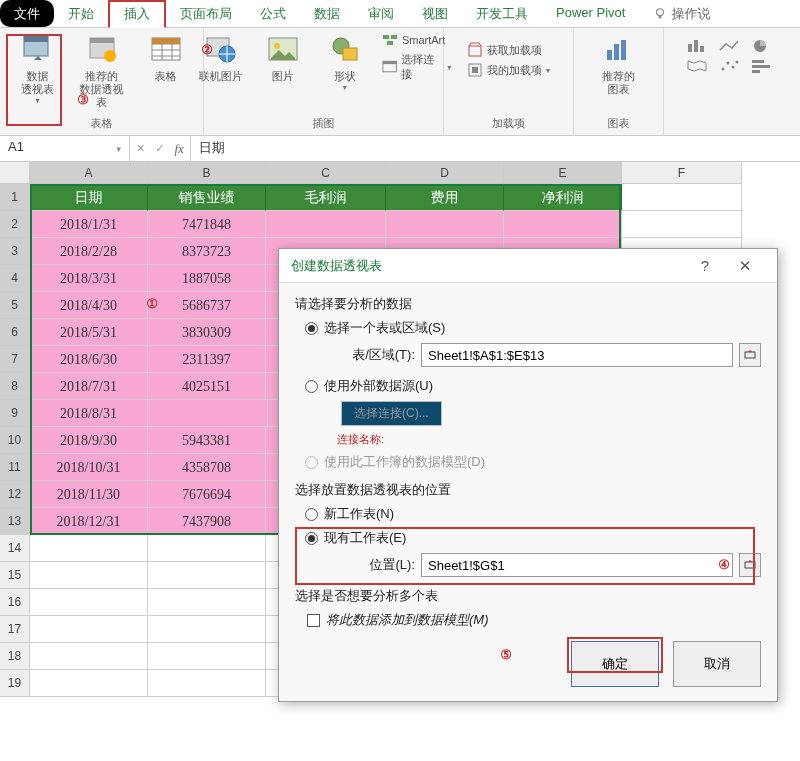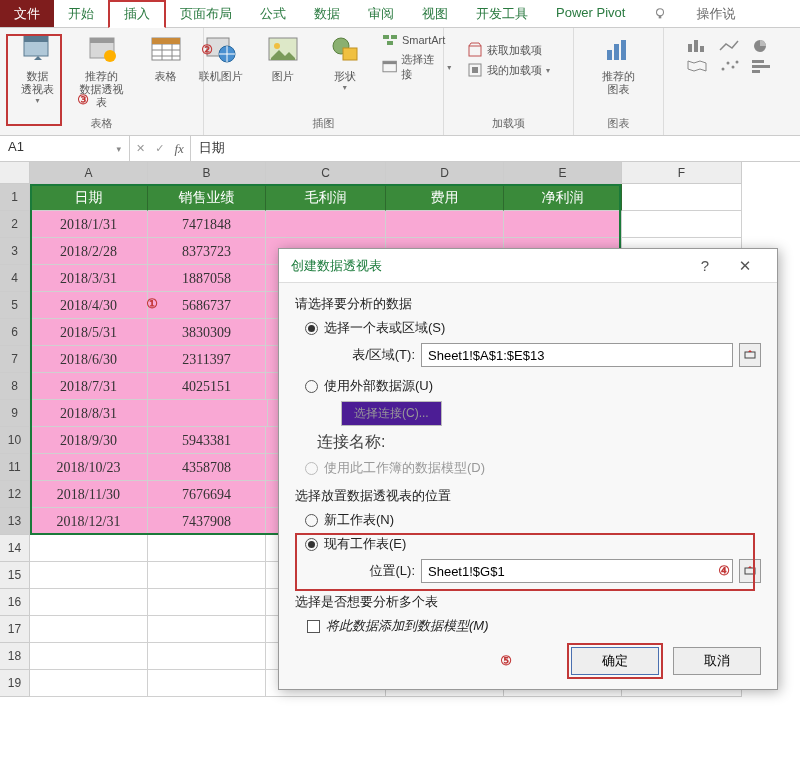--- a/index.html
+++ b/index.html
@@ -1,23 +1,23 @@
 <!DOCTYPE html>
 <html><head>
 <meta charset="utf-8">
 <style>
 * { box-sizing: border-box; margin: 0; padding: 0; font-family: "Microsoft YaHei", "Segoe UI", sans-serif; }
 body { width: 800px; height: 761px; background: #fff; position: relative; overflow: hidden; font-size: 13px; color: #333; }
 
 
 .tabs { display: flex; height: 28px; border-bottom: 1px solid #ccc; background: #fff; }
 .tab { padding: 5px 14px; font-size: 13px; color: #2a7a40; cursor: pointer; }
-.tab.file { background: #7f1d1d; color: #fff; }
+.tab.file { background: #000000; color: #fff; border-radius: 10px; }
 .tab.active { border: 2px solid #c23838; border-bottom: 1px solid #fff; margin-bottom: -1px; padding-top: 3px; }
-.tab.lamp { display: flex; align-items: center; color: #666; gap: 25px; }
+.tab.lamp { display: flex; align-items: center; color: #666; }
 .lamp-icon { width: 14px; height: 14px; margin-right: 4px; }
 
 
 .ribbon { display: flex; height: 108px; border-bottom: 1px solid #ccc; background: #f5f5f5; position: relative; }
 .group { display: flex; flex-direction: column; align-items: center; border-right: 1px solid #dcdcdc; padding: 4px 8px 0; position: relative; }
 .group-items { display: flex; gap: 12px; }
 .big-btn { display: flex; flex-direction: column; align-items: center; width: 52px; cursor: pointer; color: #555; }
 .big-btn .icon-box { width: 36px; height: 36px; margin-bottom: 2px; }
 .big-btn .lbl { font-size: 11px; line-height: 13px; text-align: center; }
 .group-label { font-size: 11px; color: #666; margin-top: auto; padding: 3px 0 4px; }
@@ -61,27 +61,27 @@
 .sec { margin-bottom: 4px; }
 .radio-row { display: flex; align-items: center; gap: 6px; margin: 6px 0 6px 10px; }
 .radio-row.disabled { color: #999; }
 .radio { width: 13px; height: 13px; border: 1px solid #555; border-radius: 50%; display: inline-flex; align-items: center; justify-content: center; }
 .radio.checked::after { content: ""; width: 7px; height: 7px; background: #333; border-radius: 50%; }
 .radio.disabled { border-color: #bbb; }
 .field-row { display: flex; align-items: center; margin: 4px 0 10px 40px; gap: 6px; }
 .field-lbl { width: 80px; text-align: right; }
 .field-input { flex: 1; border: 1px solid #999; background: #fff; height: 24px; padding: 2px 6px; font-size: 13px; }
 .ref-btn { width: 22px; height: 24px; border: 1px solid #999; background: #eee; display:flex; align-items:center; justify-content:center; cursor:pointer;}
-.dlg-btn { width: 88px; height: 28px; border: 1px solid #999; background: #eee; cursor: pointer; font-size: 13px;}
+.dlg-btn { width: 88px; height: 46px; border: 1px solid #999; background: #eee; cursor: pointer; font-size: 13px;}
 .dlg-btns { display: flex; gap: 14px; justify-content: flex-end; margin-top: 8px;}
 .chk-row { display:flex; align-items:center; gap:6px; margin: 6px 0 12px 12px; font-style: italic;}
 .chk { width:13px; height:13px; border:1px solid #555; background:#fff;}
 .subhead { margin: 10px 0 4px; }
-.conn-btn { border:1px solid #bbb; background:#4c1d95; color:#999; padding:3px 12px; margin-left:46px; font-size:12px;}
-.conn-lbl { margin-left:22px; color:#404040; font-size:16px; margin-top:6px;}
+.conn-btn { border:1px solid #bbb; background:#0c4a6e; color:#999; padding:3px 12px; margin-left:46px; font-size:12px;}
+.conn-lbl { margin-left:42px; color:#b91c1c; font-size:11px; margin-top:6px;}
 
 svg { display:block; }
 </style>
 </head>
 <body>
 
 <div class="tabs">
   <div class="tab file">文件</div>
   <div class="tab">开始</div>
   <div class="tab active">插入</div>
@@ -360,21 +360,21 @@
       <div class="rh sel">10</div>
       <div class="cell data cA">2018/9/30</div>
       <div class="cell data cB">5943381</div>
       <div class="cell data cC"></div>
       <div class="cell data cD"></div>
       <div class="cell data cE"></div>
       <div class="cell blank cF"></div>
     </div>
     <div class="row">
       <div class="rh sel">11</div>
-      <div class="cell data cA">2018/10/23</div>
+      <div class="cell data cA">2018/10/31</div>
       <div class="cell data cB">4358708</div>
       <div class="cell data cC"></div>
       <div class="cell data cD"></div>
       <div class="cell data cE"></div>
       <div class="cell blank cF"></div>
     </div>
     <div class="row">
       <div class="rh sel">12</div>
       <div class="cell data cA">2018/11/30</div>
       <div class="cell data cB">7676694</div>

